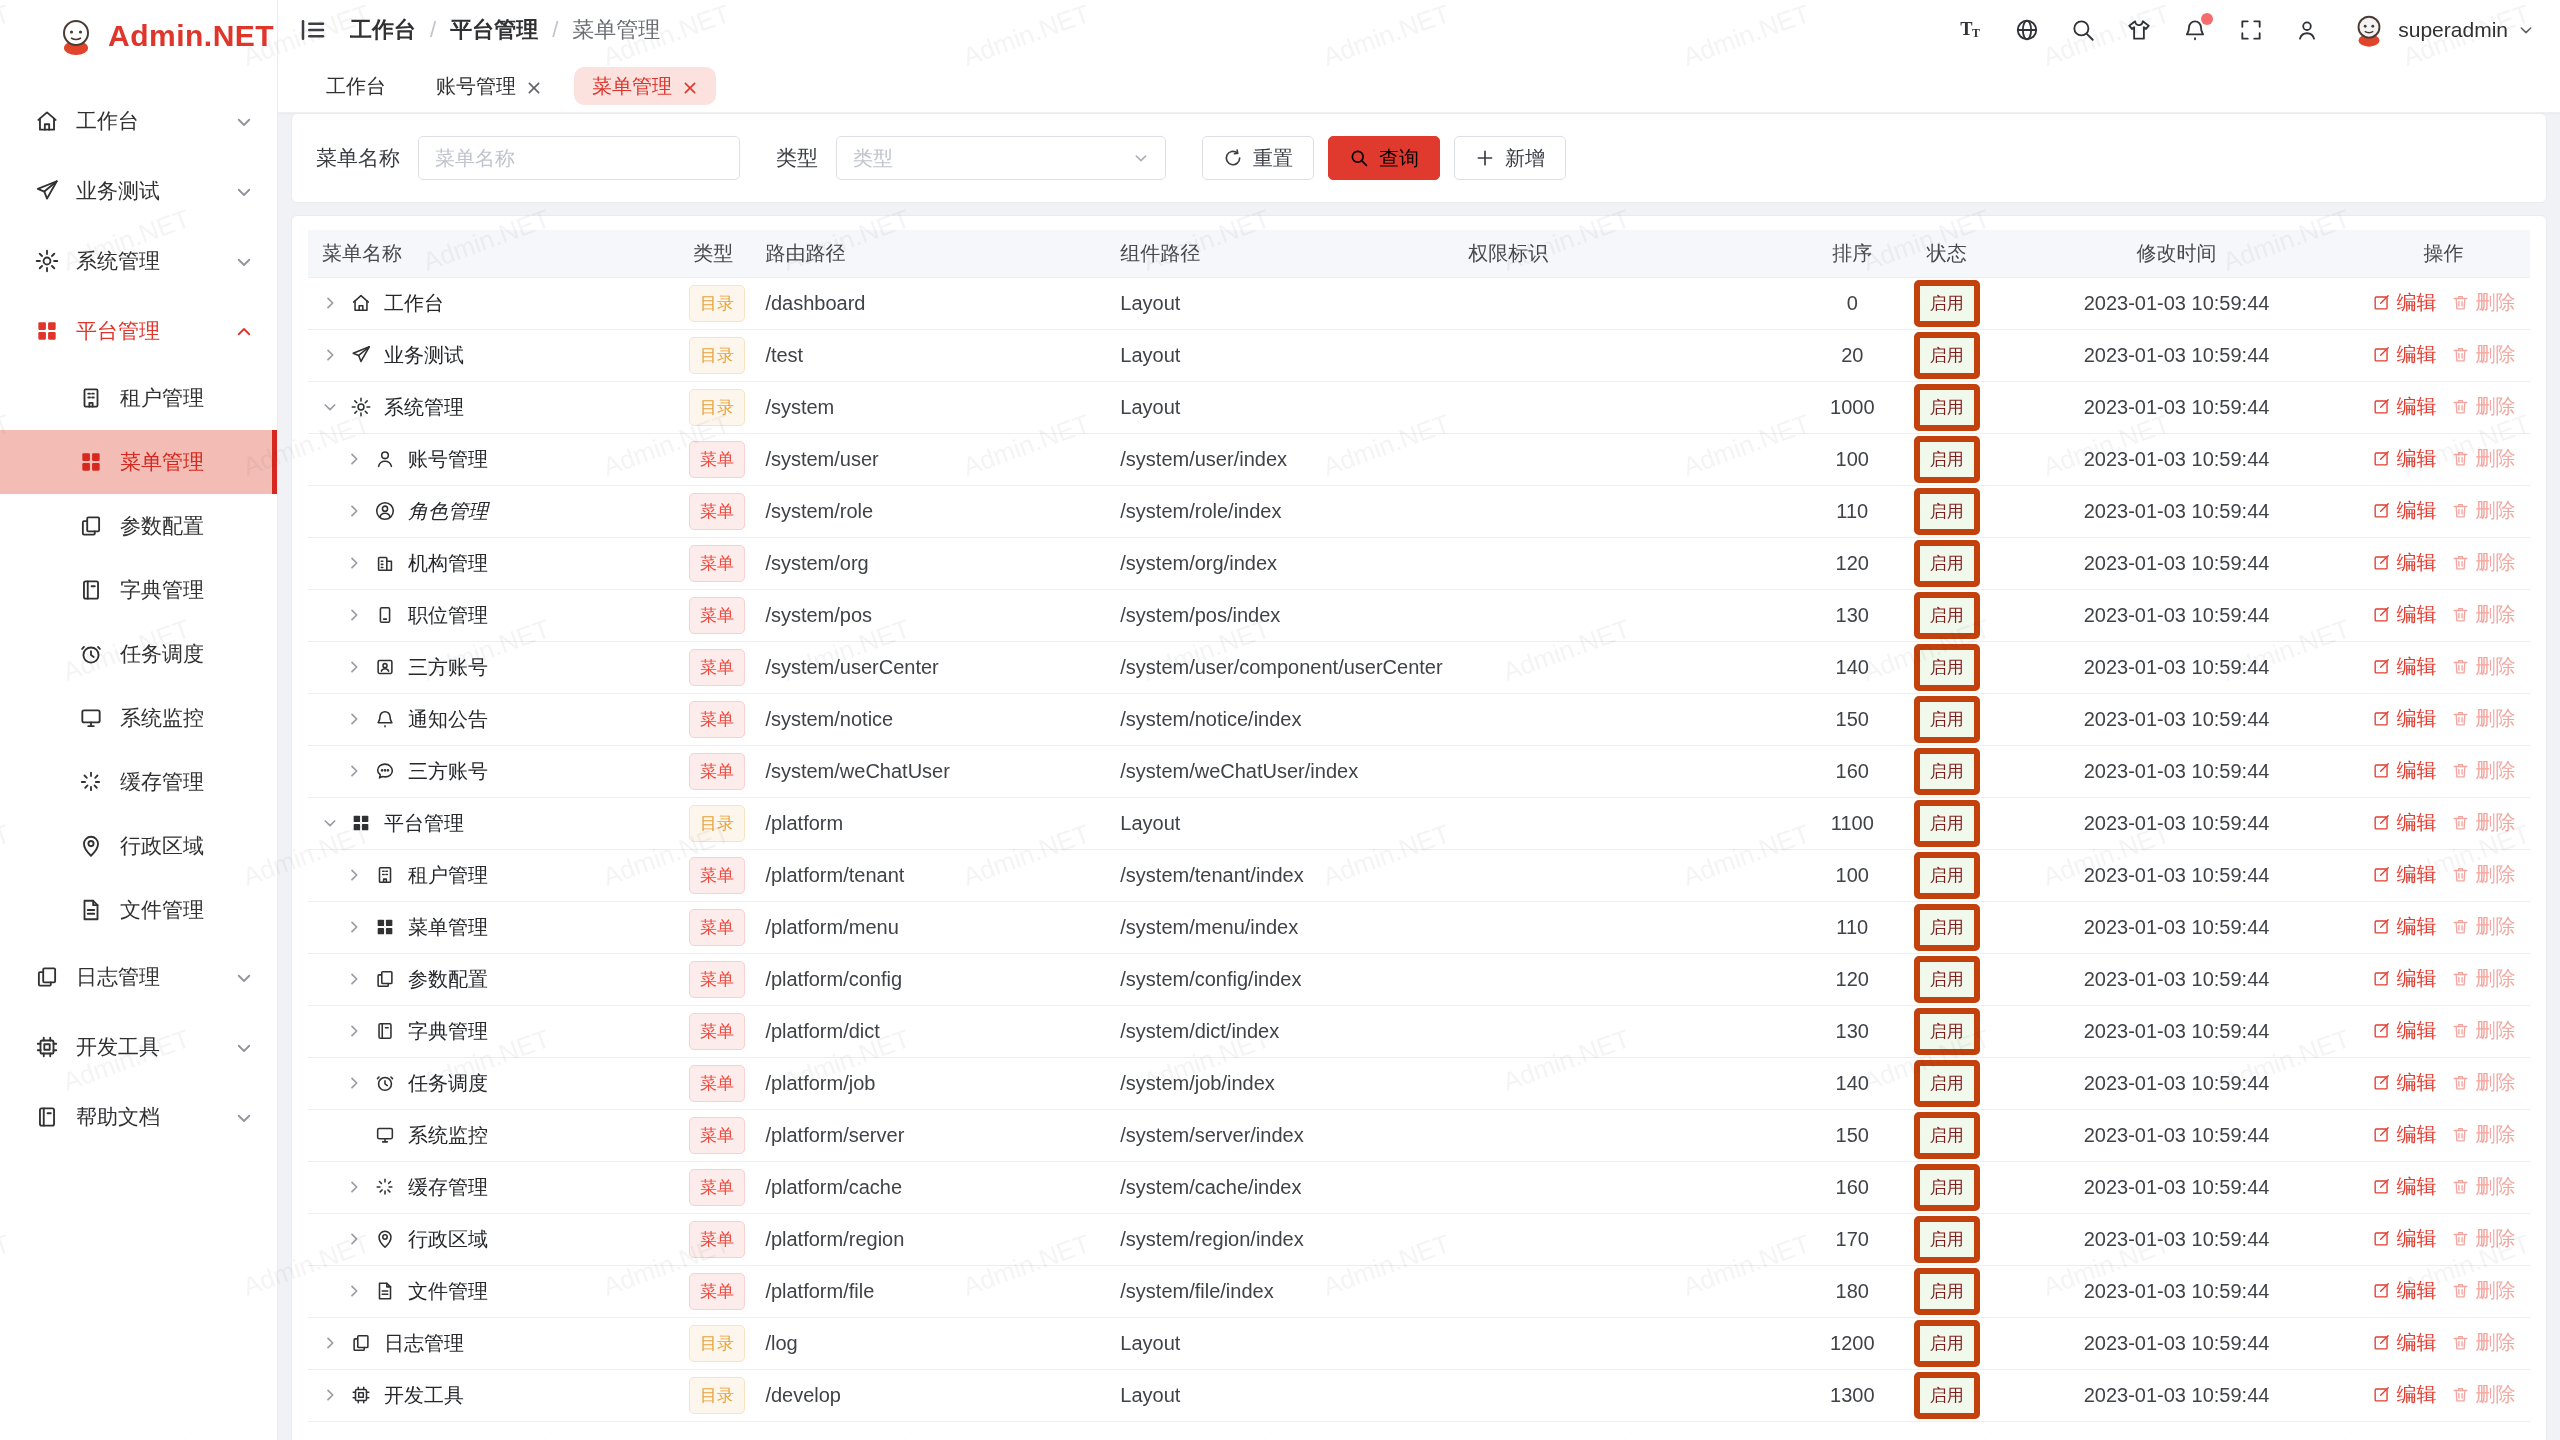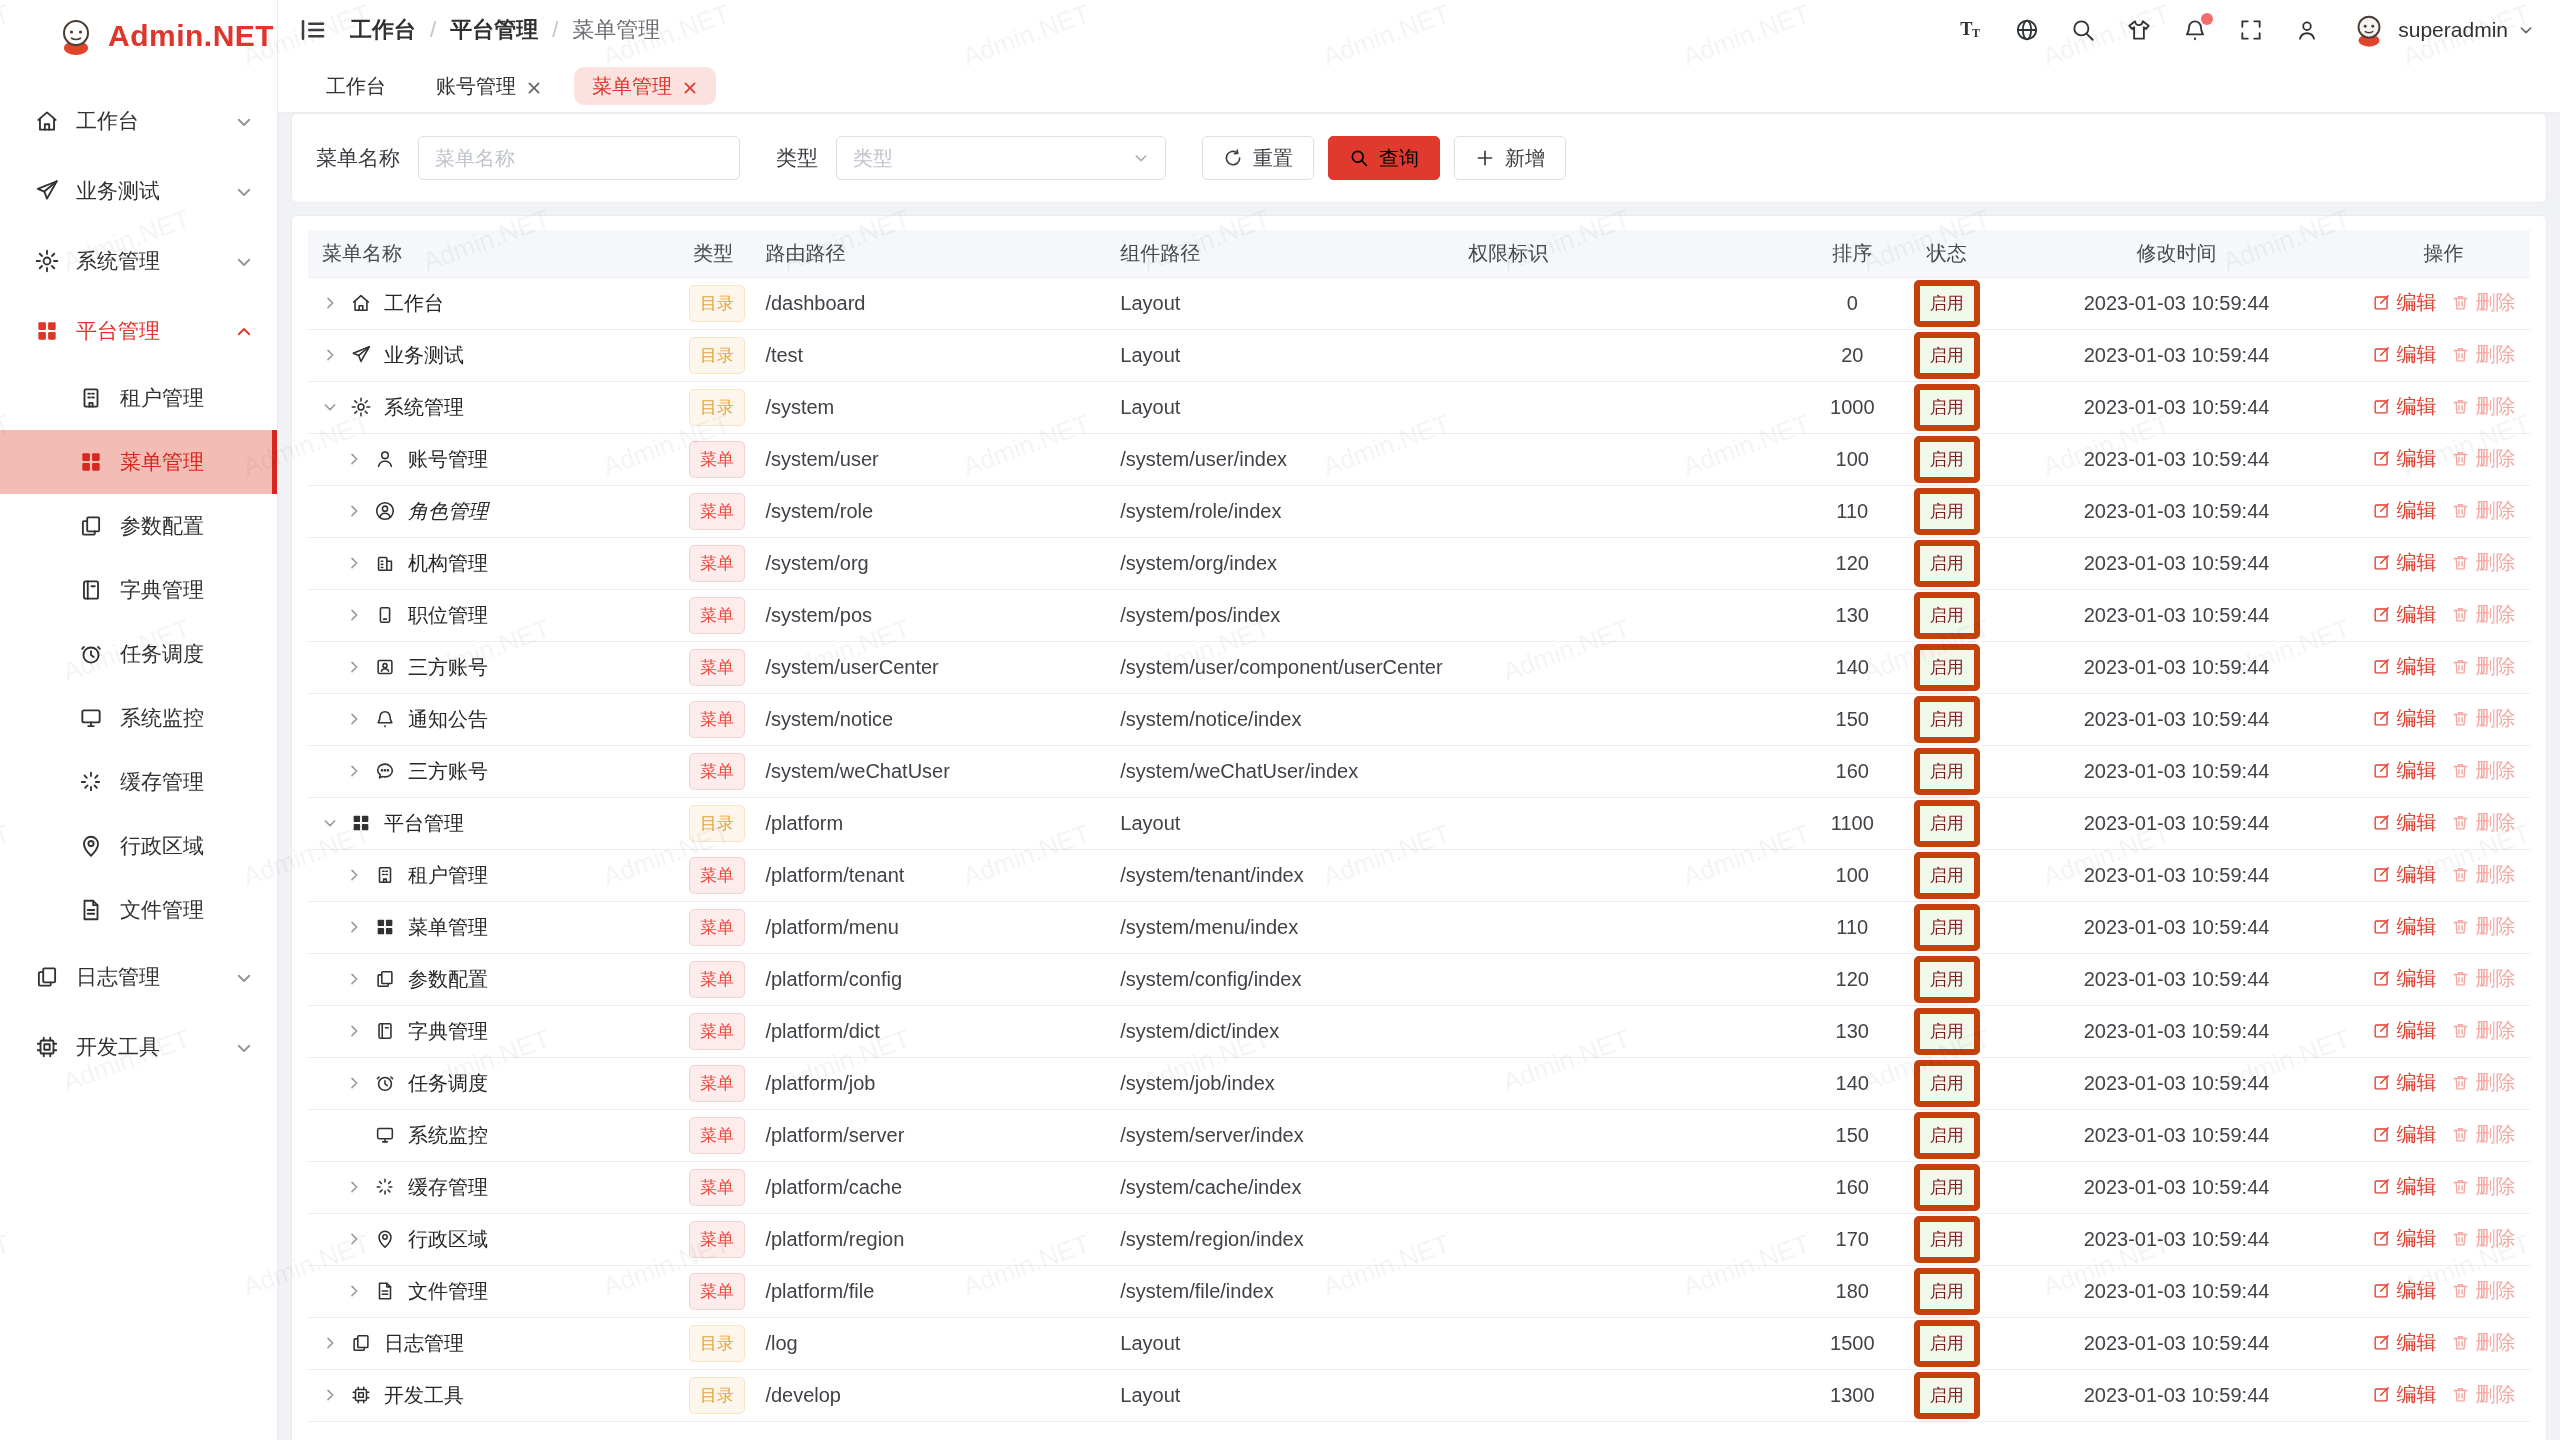--- a/index.html
+++ b/index.html
@@ -337,20 +337,33 @@
             <rect x="6" y="6" width="12" height="12" rx="1.5"></rect>
             <rect x="9.5" y="9.5" width="5" height="5"></rect>
             <path d="M9 3.5V6M15 3.5V6M9 18v2.5M15 18v2.5M3.5 9H6M3.5 15H6M18 9h2.5M18 15h2.5"></path>
           </svg>
         </span>
         <span class="mi-label">开发工具</span>
         <span class="mi-chevron"><svg viewBox="0 0 24 24" fill="none" stroke="currentColor" stroke-width="2.4" stroke-linecap="round" stroke-linejoin="round">
             <path d="M5 9l7 7 7-7"></path>
           </svg></span>
       </div>
+      <div class="menu-item">
+        <span class="mi-icon">
+          <svg viewBox="0 0 24 24" fill="none" stroke="currentColor" stroke-width="1.7" stroke-linecap="round" stroke-linejoin="round">
+            <rect x="5.5" y="4" width="13" height="16" rx="1.5"></rect>
+            <path d="M9 4v16"></path>
+            <path d="M12.5 8.5h3"></path>
+          </svg>
+        </span>
+        <span class="mi-label">帮助文档</span>
+        <span class="mi-chevron"><svg viewBox="0 0 24 24" fill="none" stroke="currentColor" stroke-width="2.4" stroke-linecap="round" stroke-linejoin="round">
+            <path d="M5 9l7 7 7-7"></path>
+          </svg></span>
+      </div>
     </nav>
 </aside>
 
 <div class="main">
 
   <div class="topbar">
     <span class="fold-btn">
       <svg viewBox="0 0 24 24" fill="none" stroke="currentColor" stroke-width="2" stroke-linecap="round">
           <path d="M4 5v14"></path>
           <path d="M9 7h11"></path>
@@ -1380,21 +1393,21 @@
                       <path d="M15.5 17v2a1 1 0 0 1-1 1h-9a1 1 0 0 1-1-1V8.5a1 1 0 0 1 1-1h2"></path>
                     </svg>
                   </span>
                   <span class="row-name">日志管理</span>
                 </div>
               </td>
               <td class="c"><span class="tag dir">目录</span></td>
               <td>/log</td>
               <td>Layout</td>
               <td></td>
-              <td class="c">1500</td>
+              <td class="c">1200</td>
               <td class="c"><span class="tag ok">启用</span></td>
               <td class="c">2023-01-03 10:59:44</td>
               <td class="c"><button class="act-btn act-edit">
                   <span class="a-icon">
                     <svg viewBox="0 0 24 24" fill="none" stroke="currentColor" stroke-width="1.7" stroke-linecap="round" stroke-linejoin="round">
                       <rect x="4" y="5" width="15" height="15" rx="1.5"></rect>
                       <path d="M20.5 3.5L11 13"></path>
                     </svg>
                   </span>
                   <span>编辑</span>

